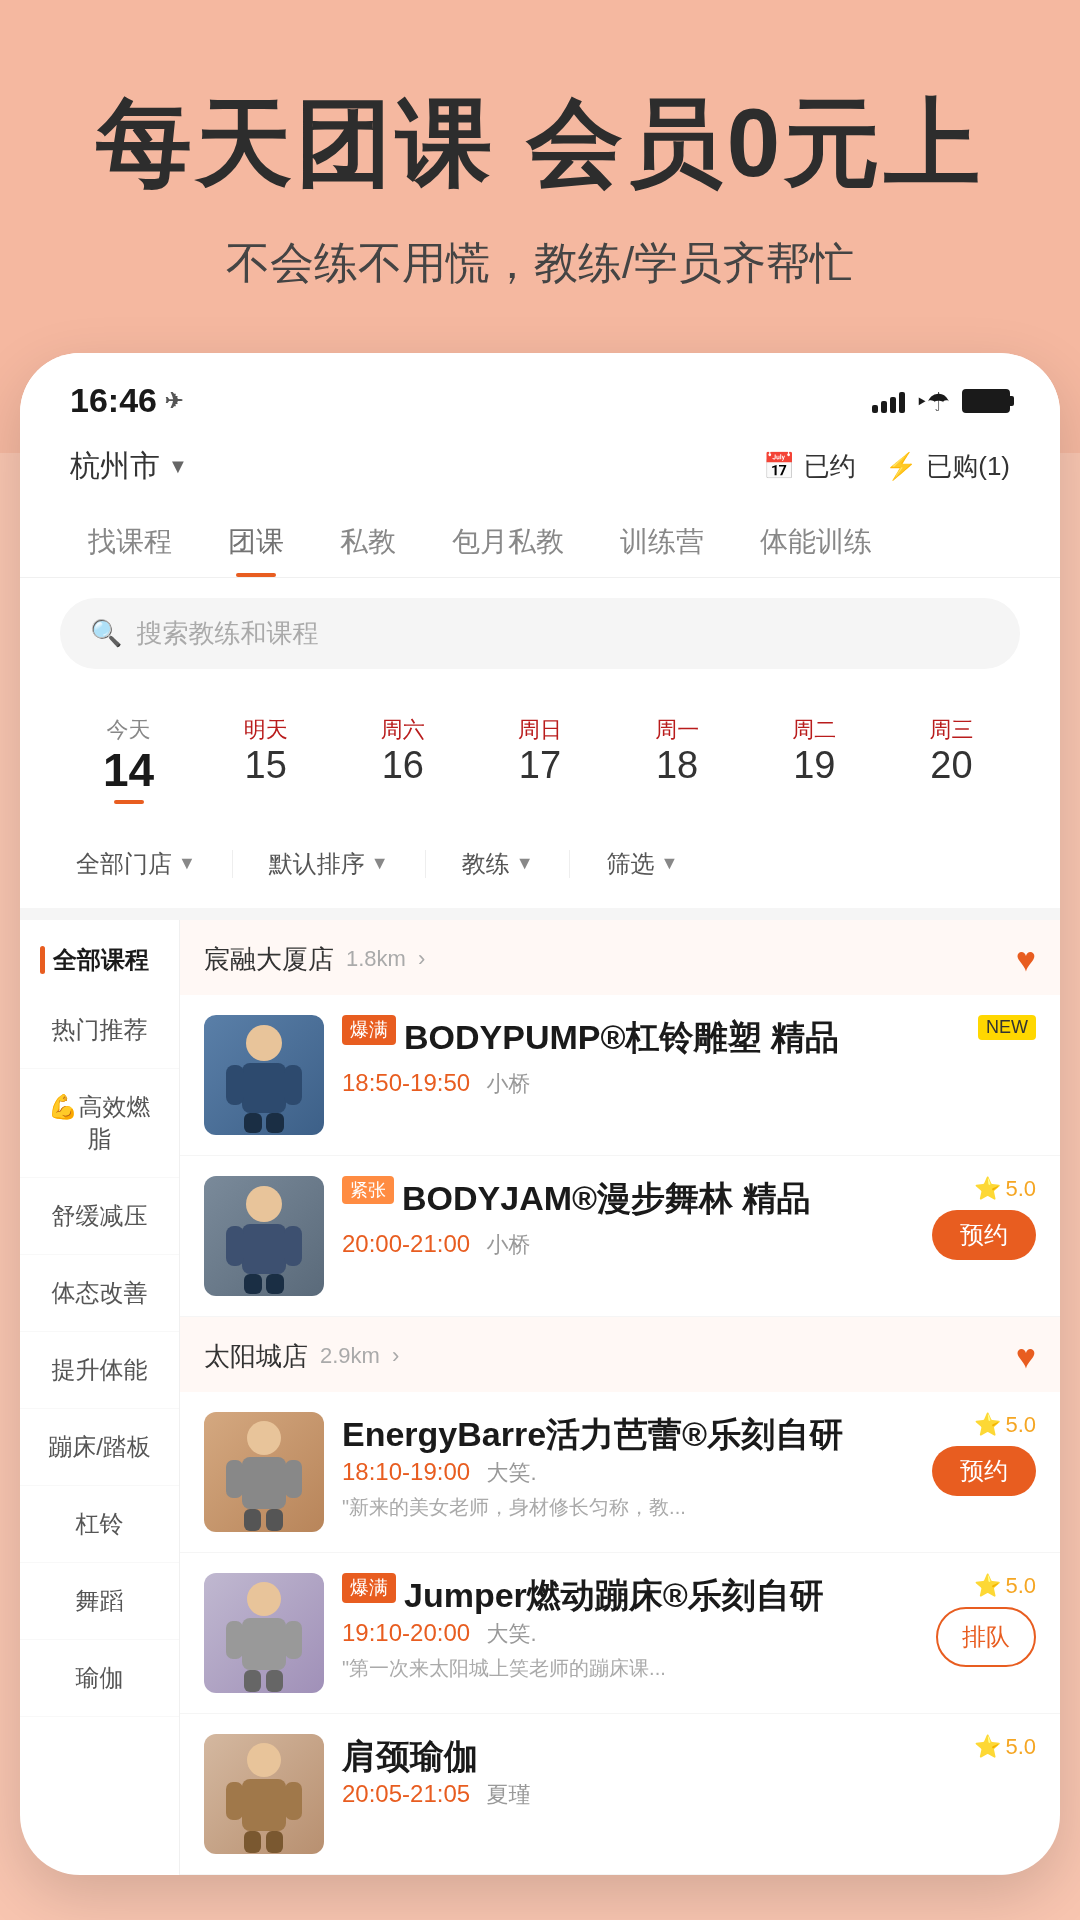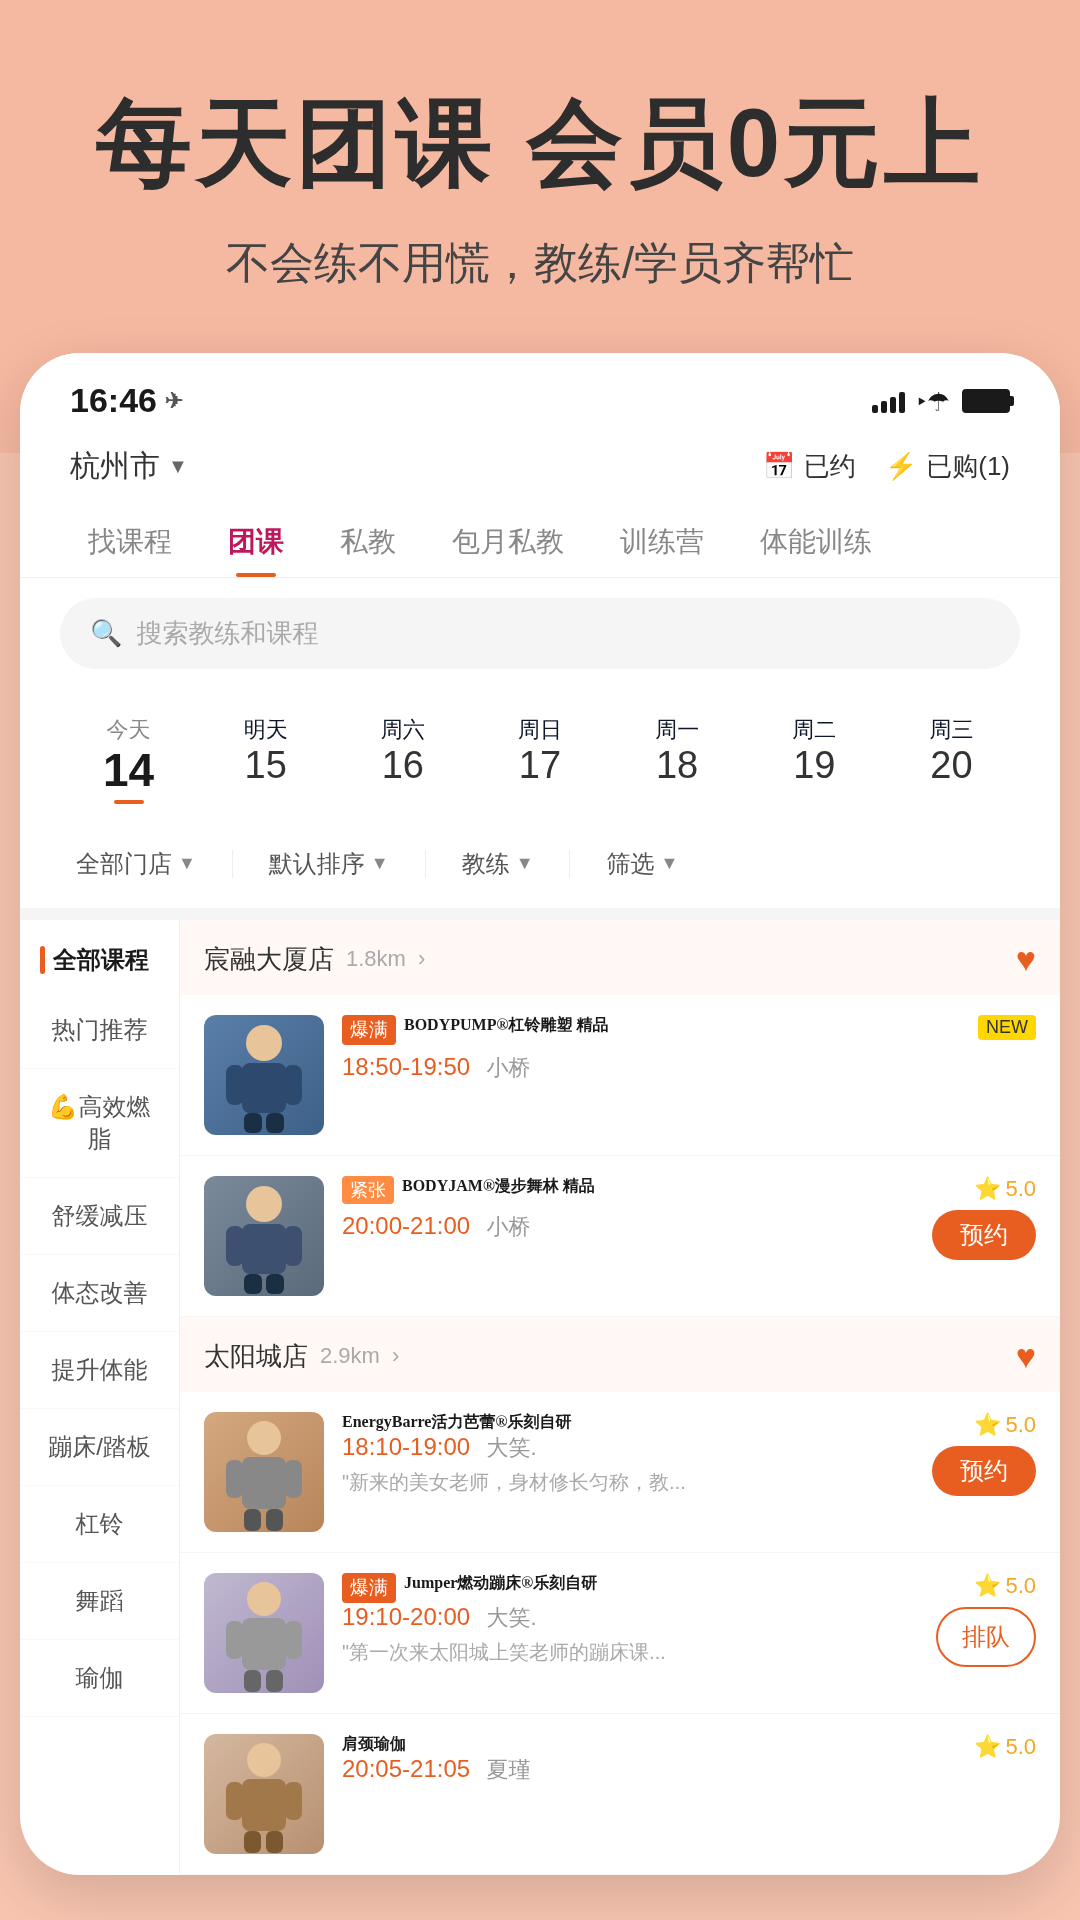--- a/index.html
+++ b/index.html
@@ -139,22 +139,22 @@
     .tab-item {
       padding: 16px 28px;
       font-size: 28px;
       color: #888;
       white-space: nowrap;
       cursor: pointer;
       position: relative;
       flex-shrink: 0;
     }
     .tab-item.active {
-      color: #be185d;
-      font-weight: 700;
+      color: #737373;
+      font-weight: 400;
     }
     .tab-item.active::after {
       content: '';
       position: absolute;
       bottom: 0;
       left: 50%;
       transform: translateX(-50%);
       width: 40px;
       height: 4px;
       background: #e85d20;
@@ -182,21 +182,21 @@
       overflow-x: auto;
     }
     .date-item {
       flex: 1;
       text-align: center;
       cursor: pointer;
       padding: 10px 0;
     }
     .date-label {
       font-size: 22px;
-      color: #0f172a;
+      color: #b91c1c;
     }
     .date-num {
       font-size: 38px;
       color: #333;
       font-weight: 500;
       line-height: 1.1;
     }
     .date-item.today .date-label { color: #888; }
     .date-item.today .date-num {
       font-size: 46px;
@@ -350,25 +350,24 @@
     }
     .tag-new {
       background: #ffd700;
       color: #333;
       font-size: 18px;
       padding: 2px 8px;
       border-radius: 4px;
       flex-shrink: 0;
     }
     .course-name {
-      font-size: 16px;
+      font-size: 34px;
       font-weight: 600;
       color: #1a1a1a;
       flex: 1;
-      font-family: Liberation Serif, serif;
     }
     .course-meta {
       display: flex;
       justify-content: space-between;
       align-items: center;
       margin-top: 8px;
     }
     .star-rating {
       display: flex;
       align-items: center;

